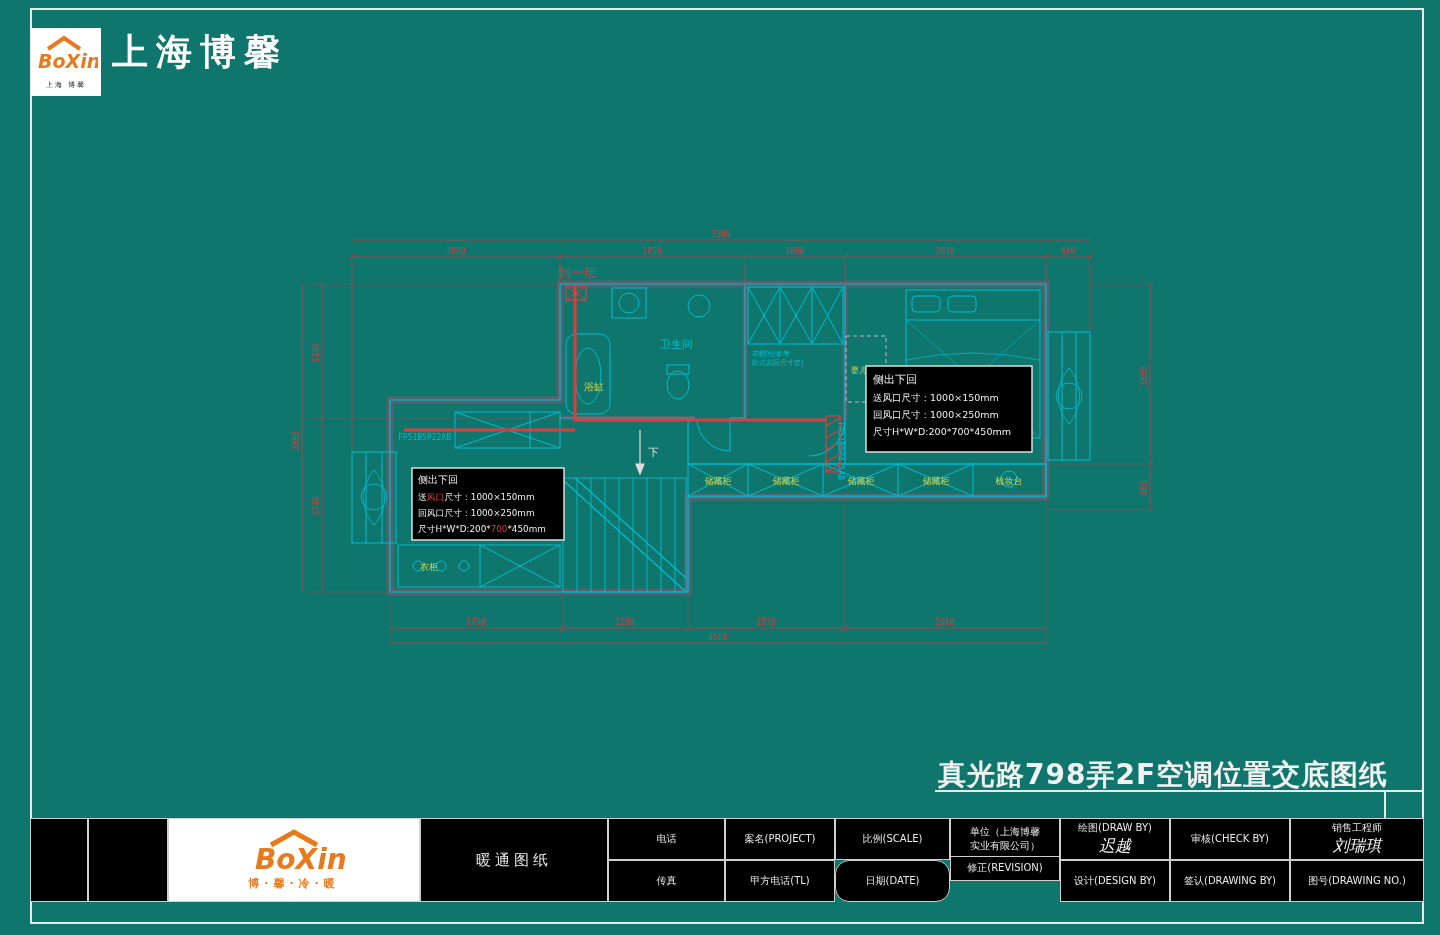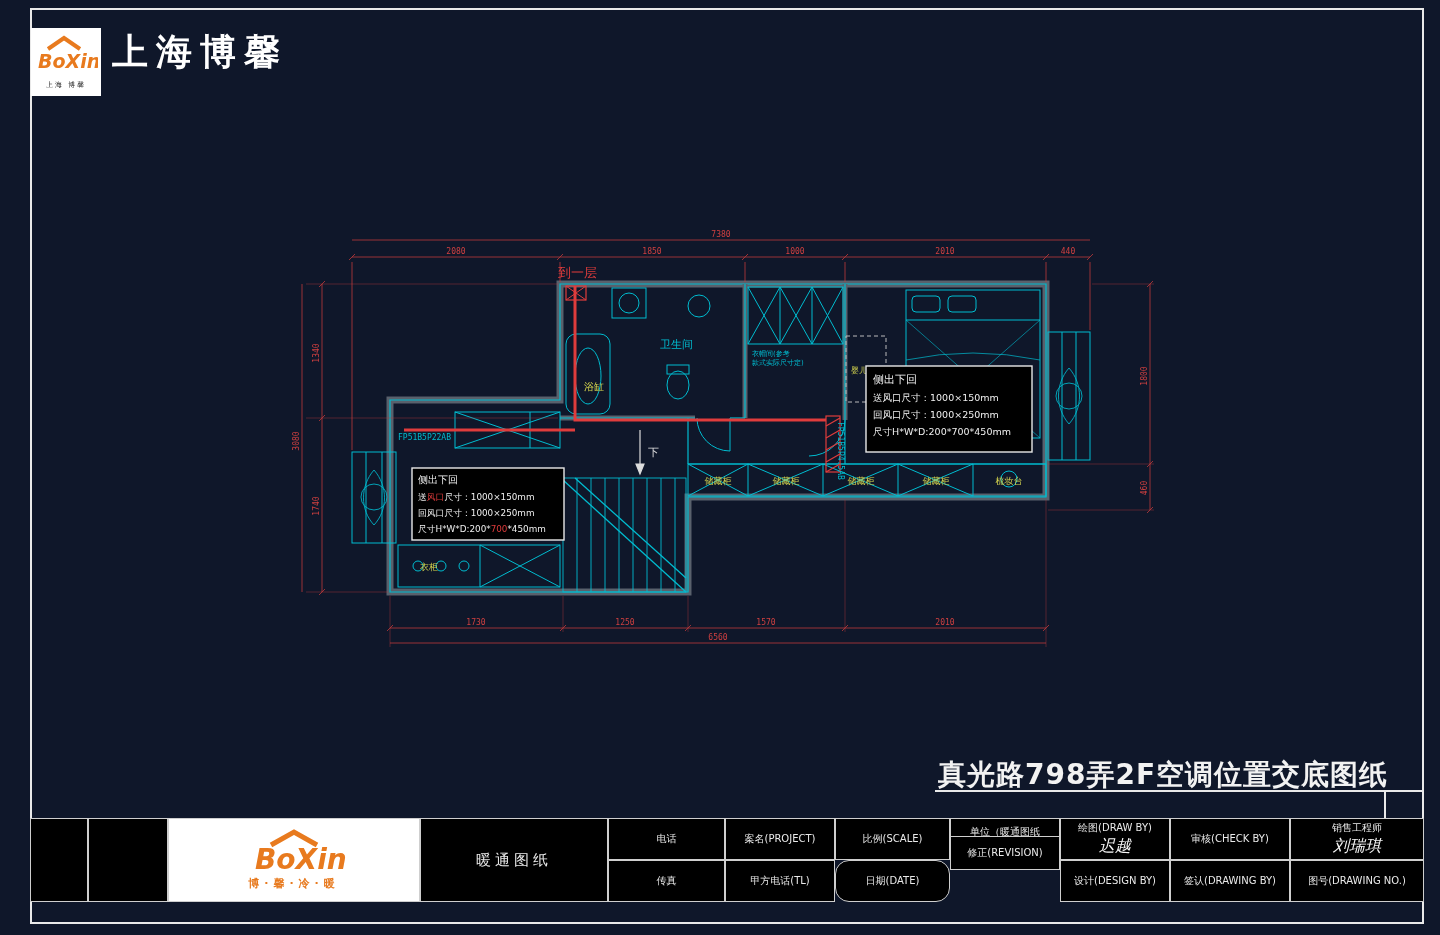--- a/index.html
+++ b/index.html
@@ -1,16 +1,16 @@
 <!DOCTYPE html>
 <html><head>
 <meta charset="utf-8">
 <style>
   html,body{margin:0;padding:0;background:#000;}
-  .sheet{position:relative;width:1440px;height:935px;background:#0f172a;overflow:hidden;
+  .sheet{position:relative;width:1440px;height:935px;background:#0f766e;overflow:hidden;
          font-family:"DejaVu Sans",sans-serif;color:#e8e8e8;}
   .frame{position:absolute;left:30px;top:8px;width:1394px;height:916px;border:2px solid #e9e9e9;box-sizing:border-box;}
   
   .logo-box{position:absolute;left:31px;top:28px;width:70px;height:68px;background:#fff;display:flex;flex-direction:column;align-items:center;justify-content:center;}
   .logo-sub{font-size:7px;color:#222;letter-spacing:2px;margin-top:1px;}
   .brand{position:absolute;left:112px;top:28px;font-size:36px;font-weight:bold;color:#fff;letter-spacing:8px;}
   
   svg.plan{position:absolute;left:0;top:0;}
   
   .title-line{position:absolute;left:938px;top:756px;font-size:28px;font-weight:bold;color:#f2f2f2;letter-spacing:1px;}
@@ -301,25 +301,25 @@
   <div class="tb" style="left:608px;top:860px;width:117px;height:42px;">传真</div>
 
   <div class="tb" style="left:725px;top:818px;width:110px;height:42px;">案名(PROJECT)</div>
   <div class="tb" style="left:725px;top:860px;width:110px;height:42px;">甲方电话(TL)</div>
 
   <div class="tb" style="left:835px;top:818px;width:115px;height:42px;">比例(SCALE)</div>
   <div class="tb" style="left:835px;top:860px;width:115px;height:42px;border-radius:14px;">日期(DATE)</div>
 
   <div class="tb" style="left:950px;top:818px;width:110px;height:42px;">
     <div class="stack">
-      <span>单位（暖通图纸</span>
+      <span>单位（上海博馨</span>
       <span>实业有限公司）</span>
     </div>
   </div>
-  <div class="tb" style="left:950px;top:836px;width:110px;height:34px;">修正(REVISION)</div>
+  <div class="tb" style="left:950px;top:856px;width:110px;height:25px;">修正(REVISION)</div>
 
   <div class="tb" style="left:1060px;top:818px;width:110px;height:42px;">
     <div class="stack">
       <span>绘图(DRAW BY)</span>
       <span class="name">迟越</span>
     </div>
   </div>
   <div class="tb" style="left:1060px;top:860px;width:110px;height:42px;">设计(DESIGN BY)</div>
 
   <div class="tb" style="left:1170px;top:818px;width:120px;height:42px;">审核(CHECK BY)</div>

